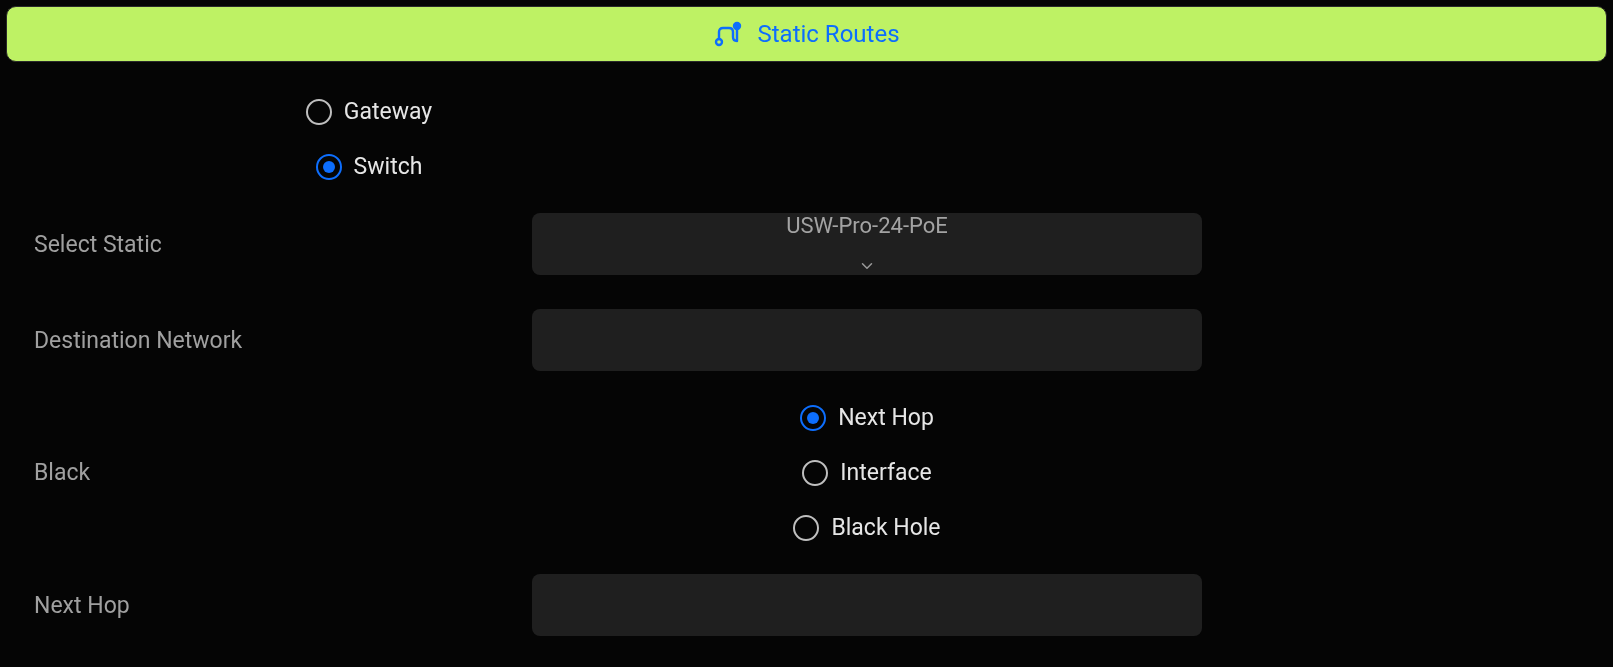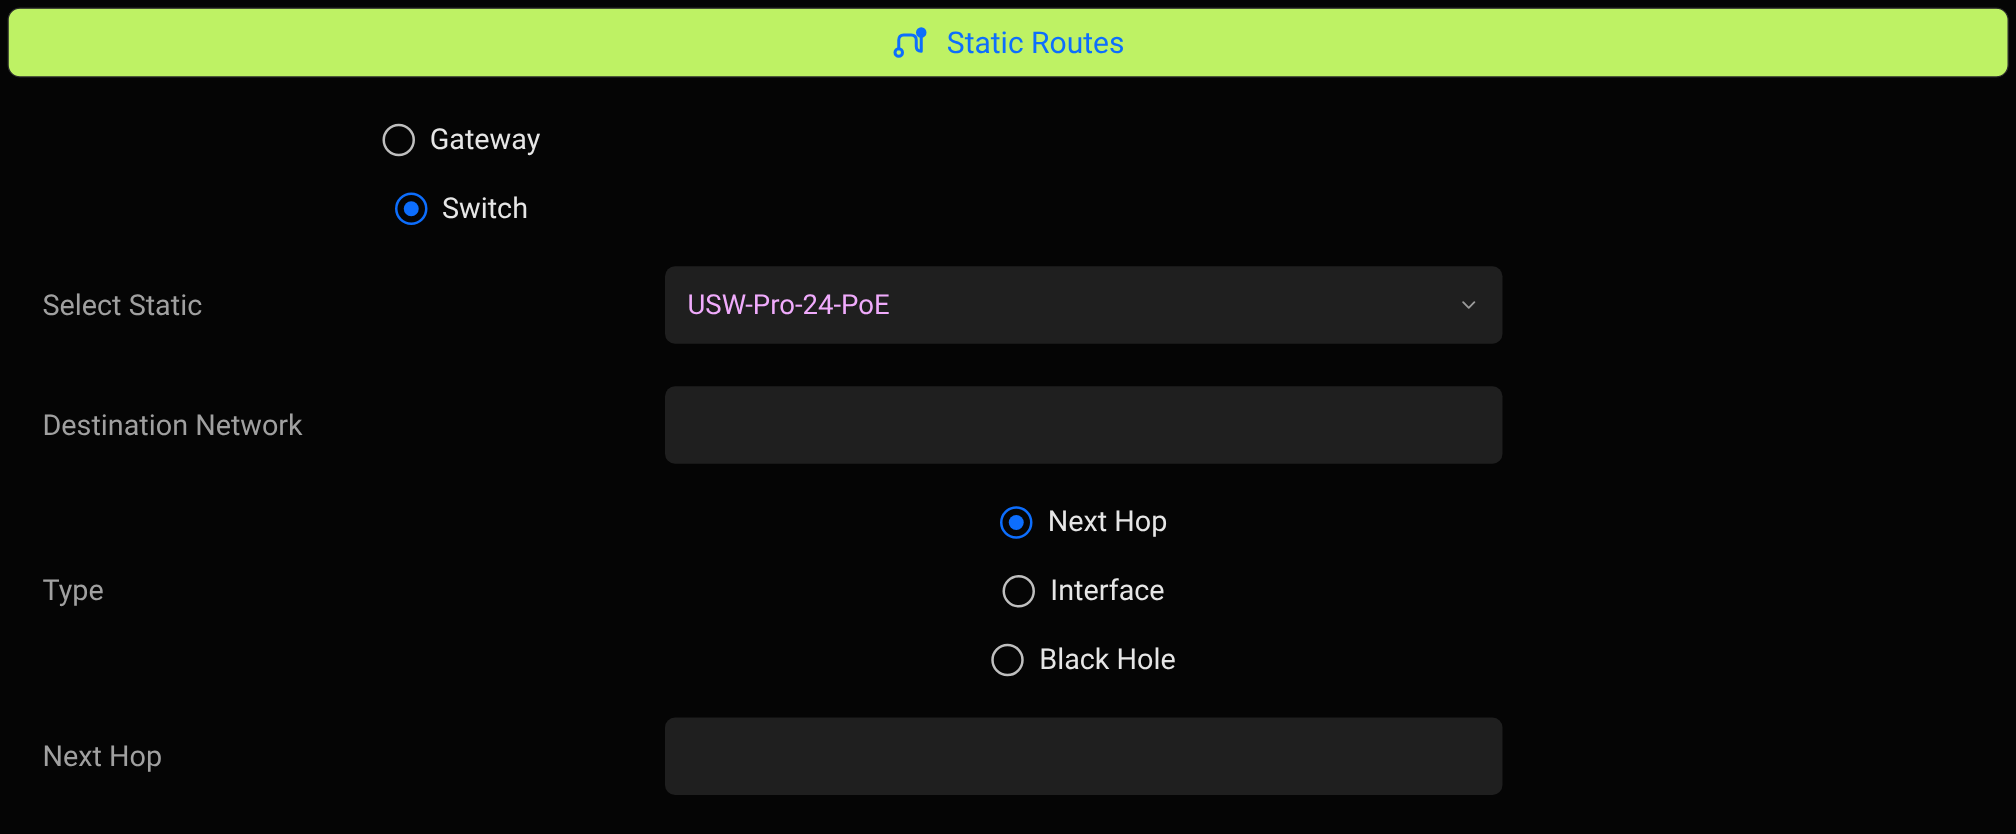--- a/index.html
+++ b/index.html
@@ -67,26 +67,27 @@
       font-size: 22px;
       outline: none;
     }
     .select {
       width: 100%;
       height: 62px;
       background: #1f1f1f;
       border: none;
       border-radius: 8px;
       padding: 0 18px;
-      color: #f0abfc;
+      color: #a3a3a3;
       font-size: 22px;
       display: flex;
       align-items: center;
       justify-content: space-between;
       cursor: pointer;
+      flex-direction: column;
     }
     .chevron {
       color: #9a9a9a;
       display: inline-flex;
     }
     .radio-group {
       display: flex;
       gap: 28px;
       align-items: center;
       flex-direction: column;
@@ -169,21 +170,21 @@
   </div>
 
   <div class="row">
     <div class="label">Destination Network</div>
     <div class="control">
       <input class="text-input" type="text" value="" style="">
     </div>
   </div>
 
   <div class="row">
-    <div class="label">Type</div>
+    <div class="label">Black</div>
     <div class="control">
       <div class="radio-group">
         <div class="radio-item">
           <span class="radio-circle selected"></span>
           <span class="radio-label">Next Hop</span>
         </div>
         <div class="radio-item">
           <span class="radio-circle"></span>
           <span class="radio-label">Interface</span>
         </div>

